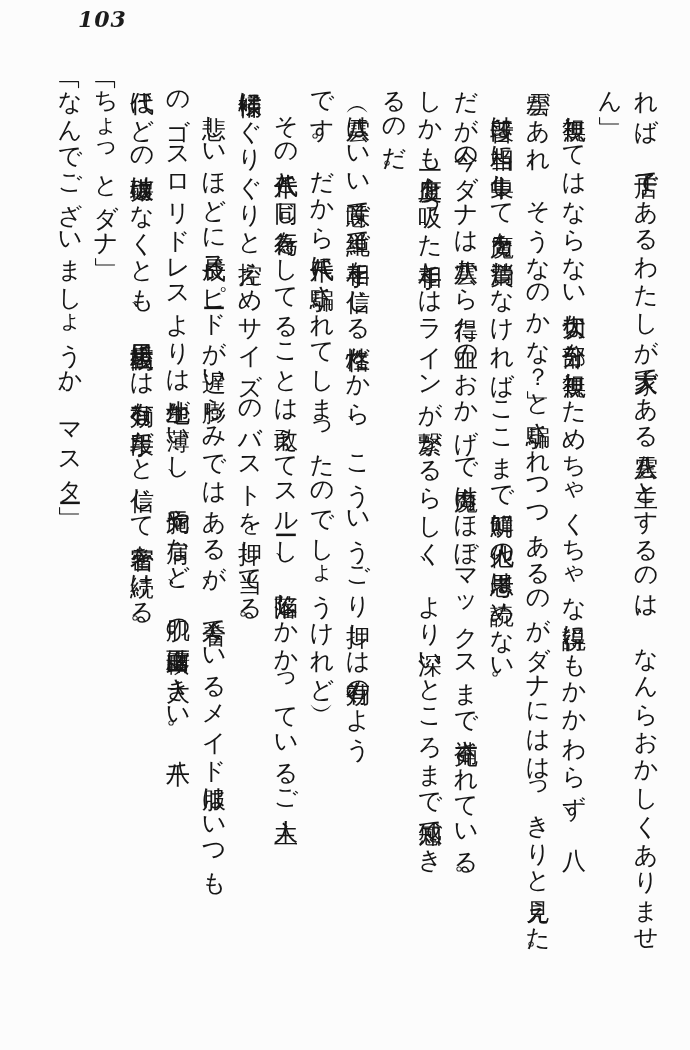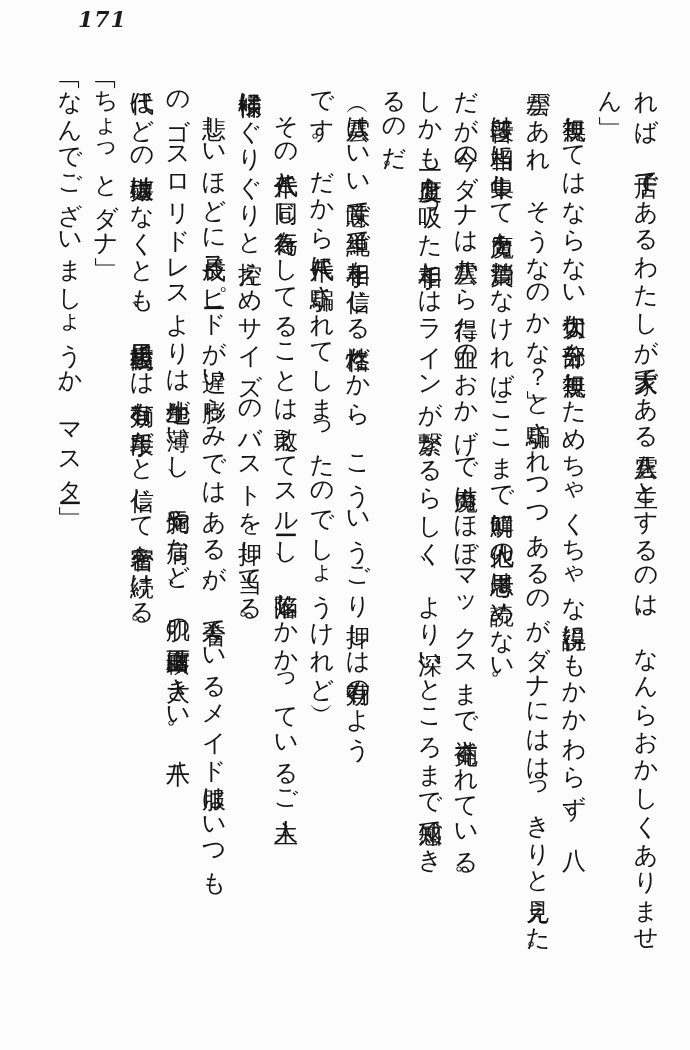--- a/index.html
+++ b/index.html
@@ -40,21 +40,21 @@
     padding: 0;
     line-height: 36px;       
     letter-spacing: 0.6px;   
     white-space: nowrap;
     font-weight: 500;
   }
 </style>
 </head>
 <body>
 
-<div class="page-number">171</div>
+<div class="page-number">103</div>
 
 <div class="text-block">
   <p>れば、店子であるわたしが大家である八雲を主とするのは、なんらおかしくありませ</p>
   <p>ん」</p>
   <p>　無視してはならない大切な部分を無視しためちゃくちゃな説得にもかかわらず、八</p>
   <p>雲が「あれ、そうなのかな？」と騙されつつあるのがダナにははっきりと見えた。</p>
   <p>　普段は相当に集中して魔力を消費しなければここまで鮮明に他人の思考は読めない。</p>
   <p>だが今のダナは八雲から得た血のおかげで魔力はほぼマックスまで補充されている。</p>
   <p>しかも一度血を吸った相手とはラインが繋がるらしく、より深いところまで感知でき</p>
   <p>るのだ。</p>

